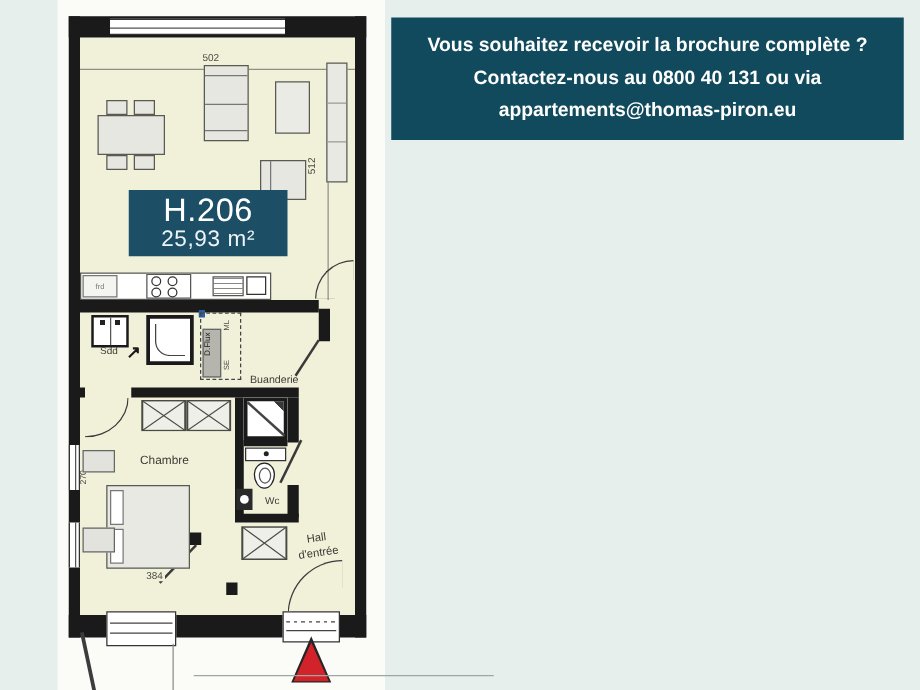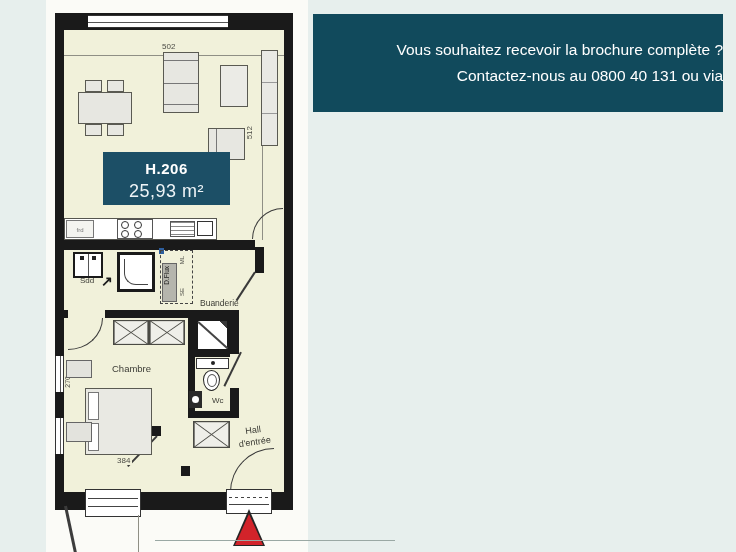--- a/index.html
+++ b/index.html
@@ -21,36 +21,37 @@
   .arc.tl{border-top:1.4px solid #3a3a3a;border-left:1.4px solid #3a3a3a;border-top-left-radius:100% 100%}
   .arc.br{border-bottom:1.4px solid #3a3a3a;border-right:1.4px solid #3a3a3a;border-bottom-right-radius:100% 100%}
   .leaf{position:absolute;width:1.6px;background:#3a3a3a;transform-origin:top center}
   .vtxt{position:absolute;writing-mode:vertical-rl;transform:rotate(180deg);color:#4c4c46;
         background:#f1f1da;line-height:1;white-space:nowrap}
   .burner{position:absolute;width:8px;height:8px;border:1.3px solid #333;border-radius:50%;background:#fff;box-sizing:border-box}
   .sill{position:absolute;background:#fff;border:1px solid #333;box-sizing:border-box}
   .sline{position:absolute;left:2px;right:2px;height:1px;background:#444}
   #banner{position:absolute;left:313px;top:14px;width:410px;height:98px;background:#114a5c;
           display:flex;flex-direction:column;justify-content:center}
-  .banner-line{color:#fff;font-weight:normal;font-size:15.5px;line-height:26px;text-align:right}
+  .banner-line{color:#fff;font-weight:bold;font-size:15.5px;line-height:26px;text-align:center}
   #unitbox{position:absolute;left:103px;top:152px;width:127px;height:53px;background:#1c4f66;text-align:center}
-  .unit-number{color:#fff;font-size:15px;font-weight:bold;line-height:25px;margin-top:4px;letter-spacing:.5px}
+  .unit-number{color:#fff;font-size:26px;font-weight:normal;line-height:25px;margin-top:4px;letter-spacing:.5px}
   .unit-area{color:#eef4f7;font-size:18px;line-height:20px;letter-spacing:.5px}
   .tri{position:absolute;width:0;height:0}
 </style>
 </head>
 <body>
 
 <div id="canvas">
 
   <div class="paper" style="left:46px;top:0;width:262px;height:552px"></div>
 
   <div id="banner">
     <div class="banner-line">Vous souhaitez recevoir la brochure complète ?</div>
     <div class="banner-line">Contactez-nous au 0800 40 131 ou via</div>
+    <div class="banner-line">appartements@thomas-piron.eu</div>
   </div>
 
   <div class="cream" style="left:64px;top:30px;width:220px;height:462px"></div>
 
   <div class="dimline" style="left:64px;top:55px;width:220px;height:1px"></div>
   <div class="dimlbl" style="left:160px;top:43px">502</div>
   <div class="dimline" style="left:262px;top:122px;width:1px;height:118px"></div>
   <div class="vtxt" style="left:246px;top:126px;font-size:8px">512</div>
 
   <div class="furn" style="left:78px;top:92px;width:54px;height:32px"></div>

